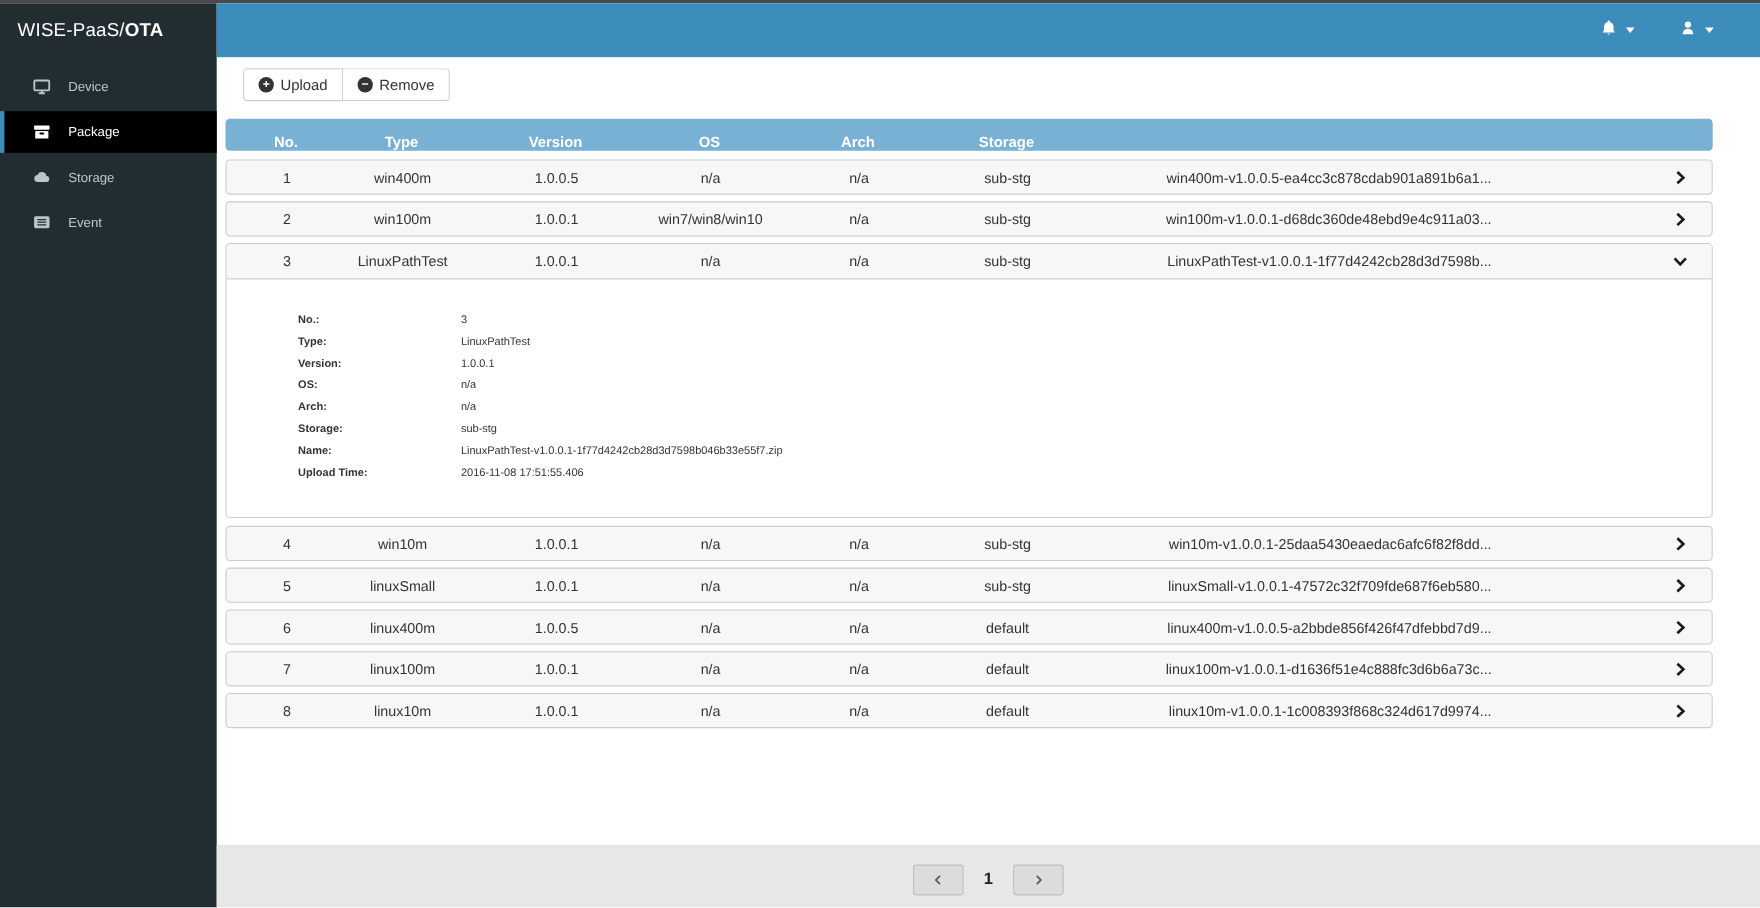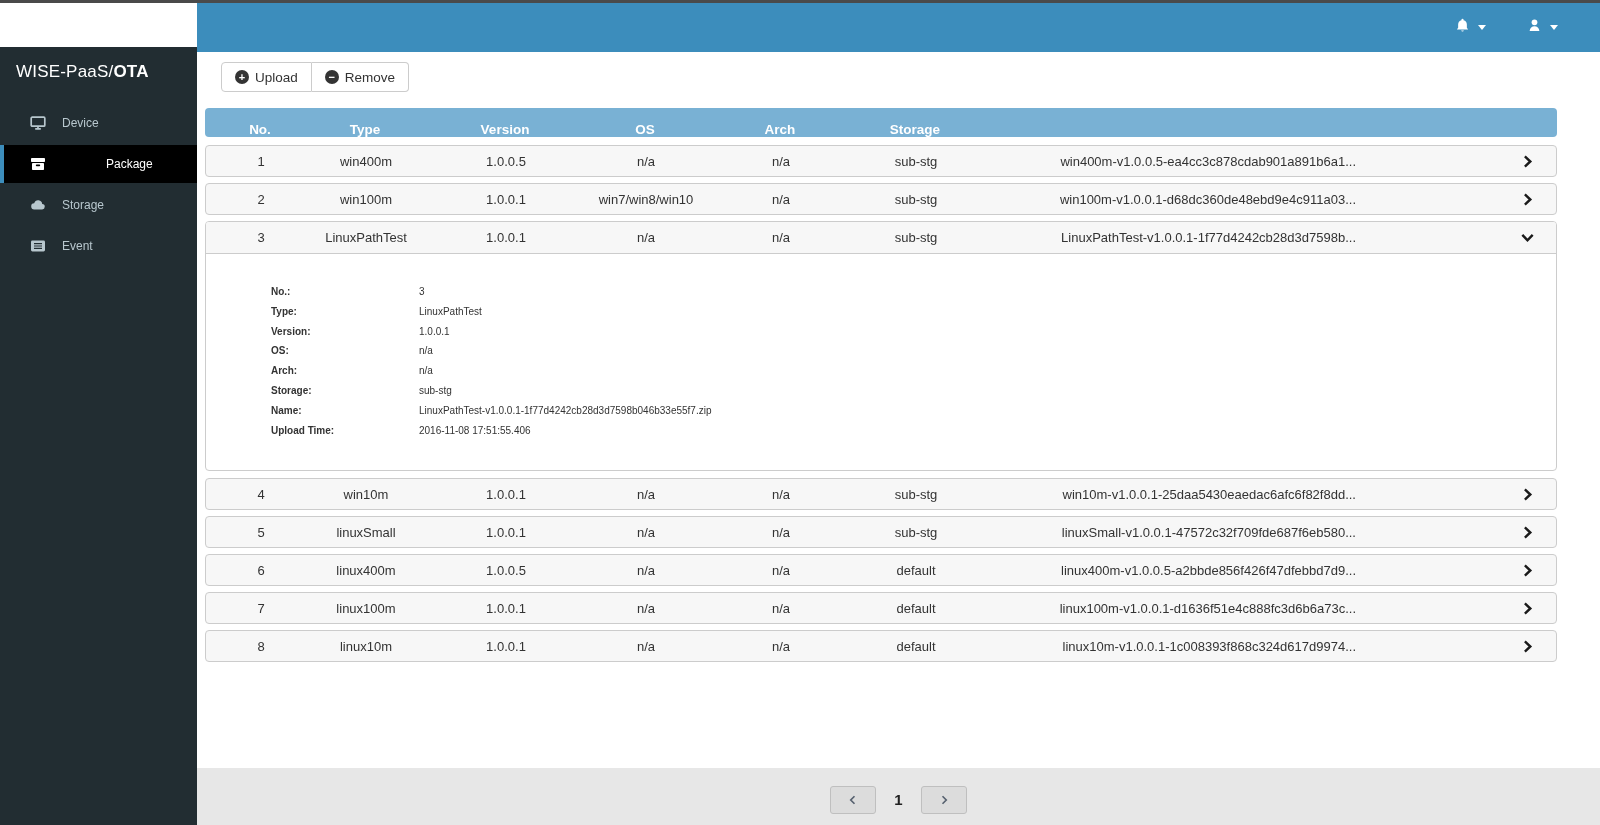--- a/index.html
+++ b/index.html
@@ -7,33 +7,33 @@
   body {
     font-family:"Liberation Sans", sans-serif;
     color:var(--text,#333);
     background:#fff;
     display:flex; flex-direction:column;
   }
   .top-strip { height:3px; width:100%; background:#4a4a4a; flex:0 0 auto; }
   .frame { flex:1; display:flex; min-height:0; }
 
   
-  .sidebar { width:197px; flex:0 0 197px; background:var(--sidebar_bg,#222d32); display:flex; flex-direction:column;margin-top:44px; }
+  .sidebar { width:197px; flex:0 0 197px; background:var(--sidebar_bg,#222d32); display:flex; flex-direction:column; }
   .logo { height:49px; display:flex; align-items:center; padding-left:16px; color:#fff; font-size:17px; letter-spacing:.2px; }
   .logo b { font-weight:bold; }
   .nav { margin-top:8px; }
   .nav-item {
     height:38px; margin-bottom:3px; display:flex; align-items:center;
     padding-left:30px; color:var(--sidebar_text,#b8c7ce); font-size:12px; cursor:pointer;
   }
   .nav-item .ico { width:16px; height:16px; margin-right:16px; display:inline-flex; color:var(--sidebar_text,#b8c7ce); }
   .nav-item.active {
     background:var(--sidebar_active_bg,#000);
     border-left:4px solid var(--header_blue,#3c8dbc);
-    padding-left:26px; color:#fff;gap:44px;
+    padding-left:26px; color:#fff;
   }
   .nav-item.active .ico { color:#fff; }
 
   
   .main { flex:1; display:flex; flex-direction:column; min-width:0; }
   .topbar { height:49px; flex:0 0 49px; background:var(--header_blue,#3c8dbc); display:flex; align-items:center; justify-content:flex-end; padding-right:42px; }
   .tb-menu { display:flex; align-items:center; color:#fff; margin-left:40px; cursor:pointer; }
   .tb-menu .caret { width:0; height:0; border-left:4px solid transparent; border-right:4px solid transparent; border-top:5px solid #fff; margin-left:7px; }
 
   .content { flex:1; padding:0 43px 0 8px; min-height:0; }

